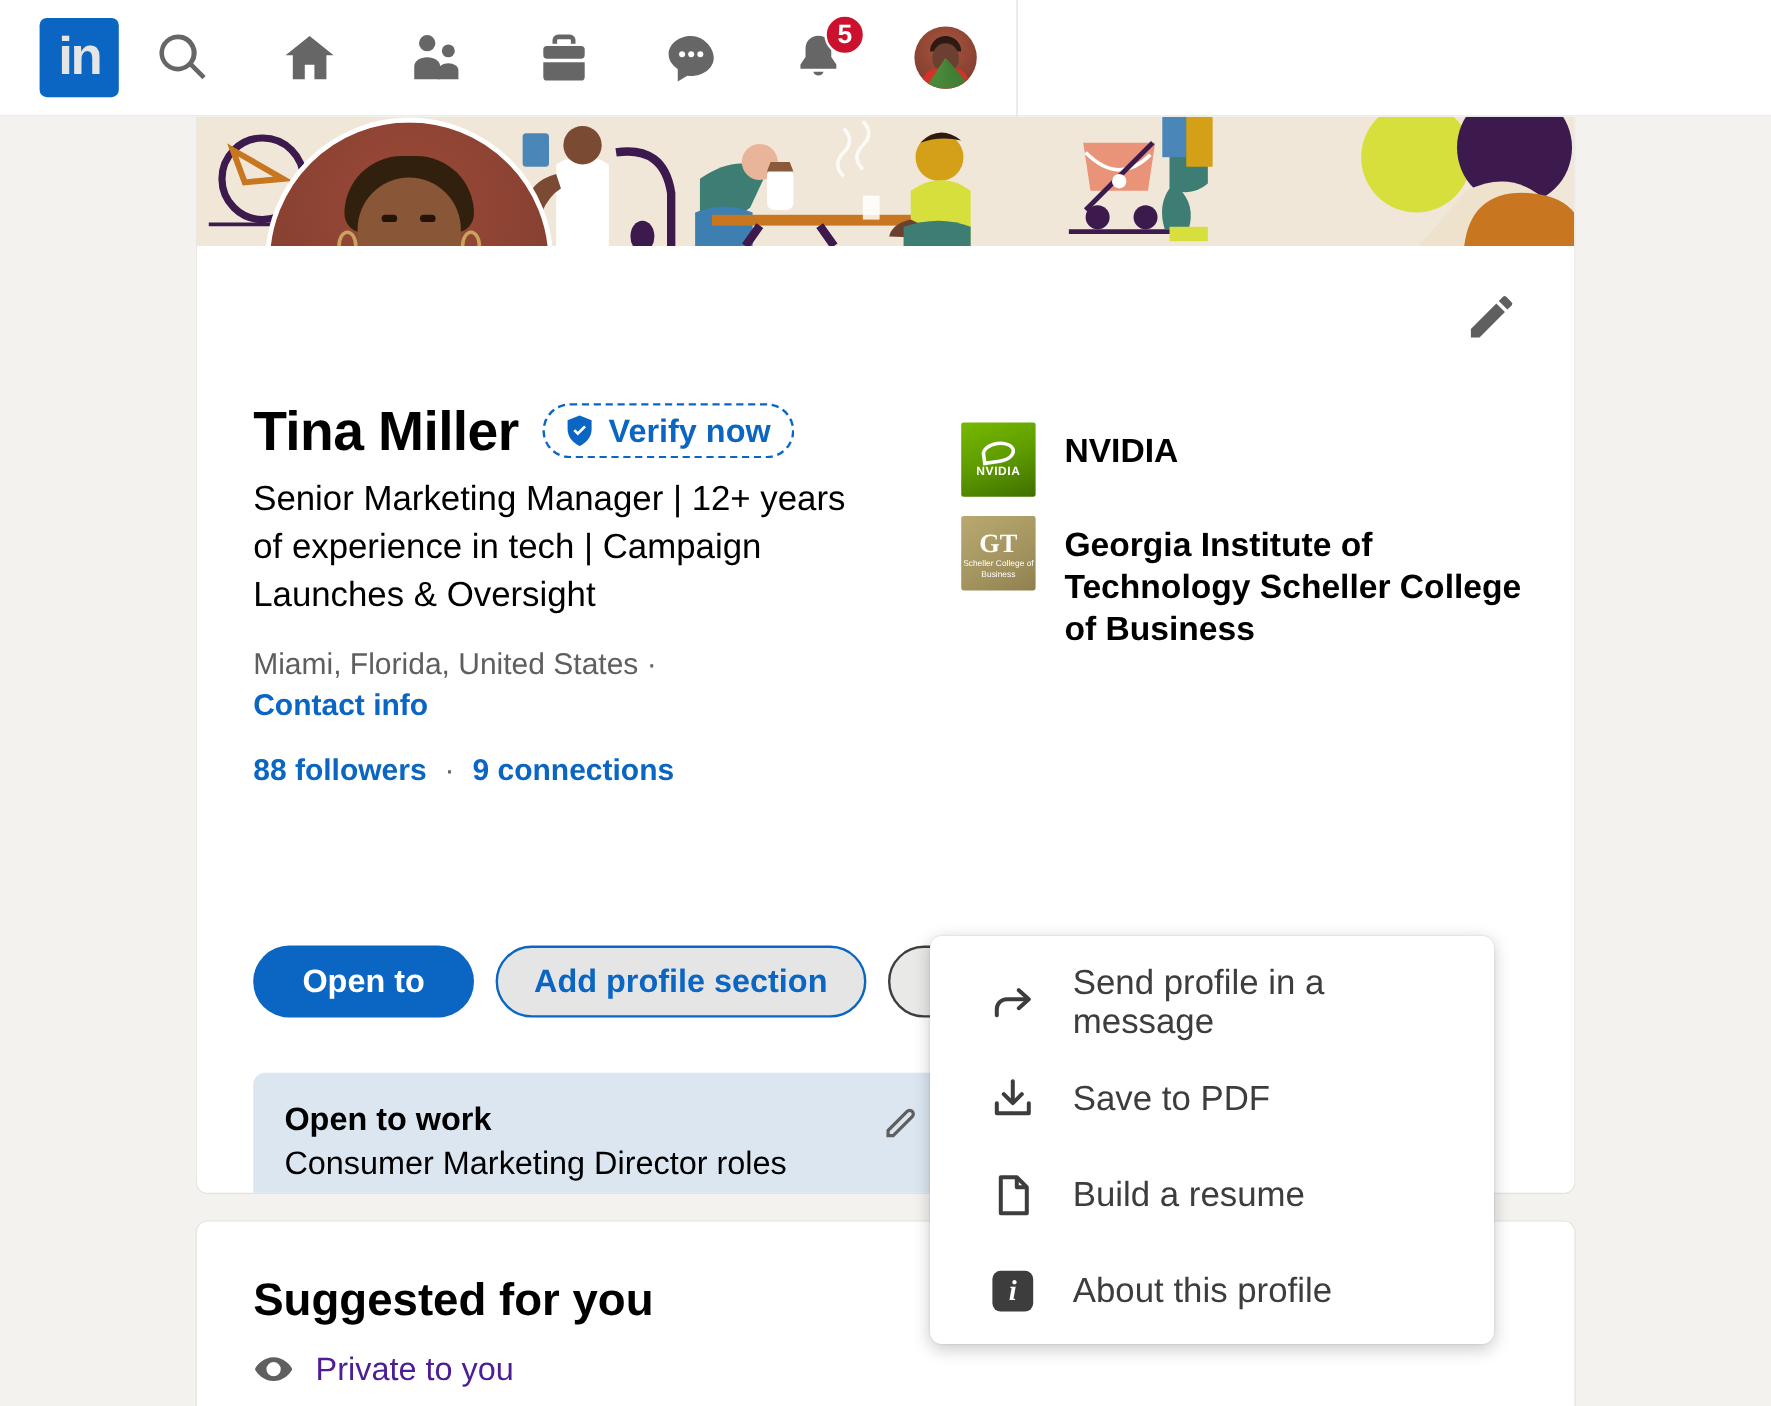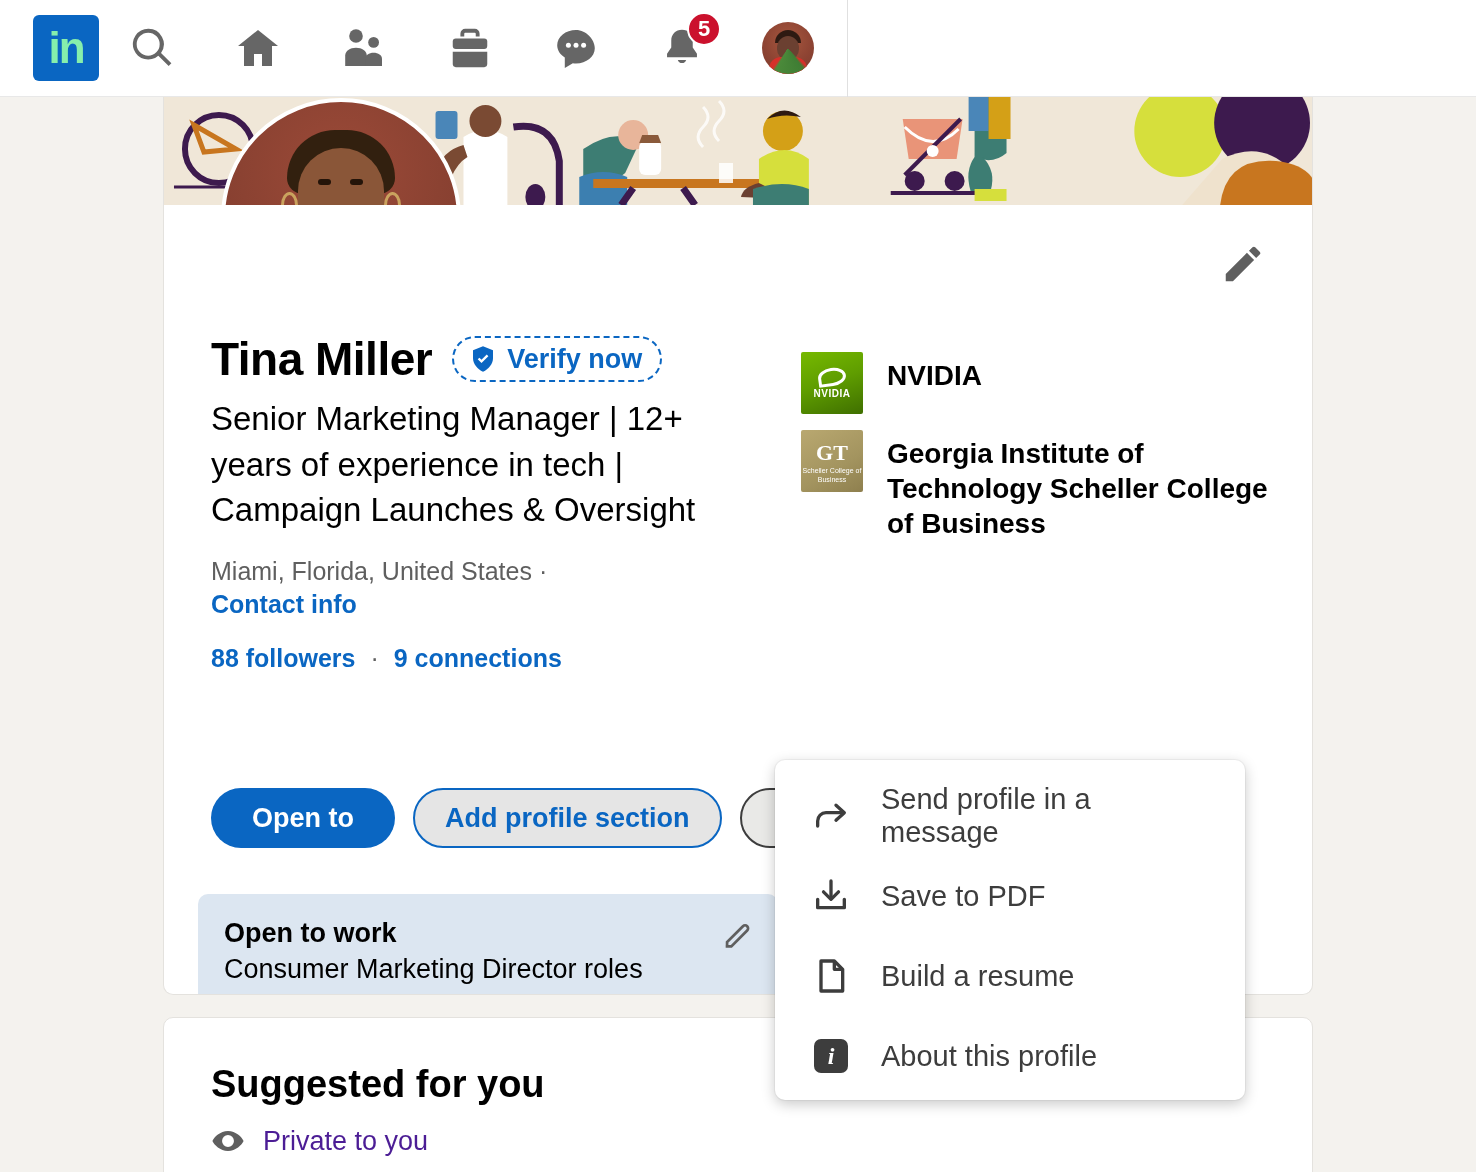--- a/index.html
+++ b/index.html
@@ -17,21 +17,21 @@
     background: #ffffff;
     border-bottom: 1px solid #e8e8e8;
     display: flex; align-items: center;
     z-index: 50;
   }
   .nav-left { display: flex; align-items: center; height: 97px; }
   .nav-logo {
     width: 66px; height: 66px; margin-left: 33px;
     background: #0a66c2; border-radius: 6px;
     display: flex; align-items: center; justify-content: center;
-    color: #86efac; font-weight: bold; font-size: 44px; line-height: 1;
+    color: #e5e5e5; font-weight: bold; font-size: 44px; line-height: 1;
     letter-spacing: -2px; font-family: "Liberation Sans", sans-serif;
   }
   .nav-icons { display: flex; align-items: center; }
   .nav-item {
     width: 106px; height: 97px;
     display: flex; align-items: center; justify-content: center;
     position: relative; cursor: pointer;
   }
   .nav-item svg { fill: #666666; }
   .nav-badge {
@@ -169,21 +169,21 @@
   }
   .verify-pill {
     margin-left: 20px; height: 46px; padding: 0 18px 0 14px;
     border: 2px dashed #0a66c2; border-radius: 24px;
     display: flex; align-items: center; cursor: pointer;
   }
   .verify-pill .vtext {
     margin-left: 9px; color: #0a66c2; font-size: 27px; font-weight: bold;
   }
   .headline {
-    margin-top: 14px; font-size: 33px; color: #000000;
+    margin-top: 14px; font-size: 29px; color: #000000;
     line-height: 1.38; width: 500px;
   }
   .location {
     margin-top: 22px; font-size: 25px; color: #5f5f5f; line-height: 1.35;
   }
   .contact-info {
     color: #0a66c2; font-weight: bold; font-size: 25px; cursor: pointer;
   }
   .stats { margin-top: 22px; font-size: 25px; }
   .stats a, .stats .stat {
@@ -200,21 +200,21 @@
   .btn-primary { background: #0a66c2; color: #ffffff; border: none; min-width: 184px; }
   .btn-secondary {
     background: #e5e5e5; color: #0a66c2; border: 2px solid #0a66c2; margin-left: 18px;
   }
   .btn-more {
     background: #e9e9e7; color: #5f5f5f; border: 2px solid #3d3d3d;
     margin-left: 18px; min-width: 140px;
   }
 
   .otw-card {
-    position: absolute; left: 34px; top: 689px;
+    position: absolute; left: 47px; top: 689px;
     width: 580px; height: 142px;
     background: #dce6f1; border-radius: 10px;
     padding: 24px 26px;
   }
   .otw-card .t { font-size: 27px; font-weight: bold; color: #000; }
   .otw-card .s { font-size: 27px; color: #000; margin-top: 5px; }
   .otw-card .l { font-size: 27px; color: #0a66c2; font-weight: bold; margin-top: 5px; cursor: pointer; }
   .otw-card .pen { position: absolute; right: 24px; top: 24px; cursor: pointer; }
 
   .orgs { position: absolute; left: 637px; top: 147px; width: 470px; }
@@ -249,25 +249,25 @@
   }
 
   
   .suggested-card { top: 920px; height: 180px; }
   .sg-title { position: absolute; left: 47px; top: 45px; font-size: 38px; font-weight: bold; color: #000; }
   .sg-private { position: absolute; left: 47px; top: 106px; display: flex; align-items: center; }
   .sg-private .lbl { margin-left: 18px; font-size: 27px; color: #4c1d95; }
 
   
   .dropdown {
-    position: absolute; left: 775px; top: 663px;
+    position: absolute; left: 775px; top: 683px;
     width: 470px; height: 340px;
     background: #ffffff; border-radius: 10px;
     box-shadow: 0 4px 14px rgba(0,0,0,0.22), 0 0 0 1px rgba(0,0,0,0.04);
-    z-index: 40; padding: 16px 0;
+    z-index: 40; padding: 16px 13px;
   }
   .dd-item {
     height: 80px; display: flex; align-items: center;
     padding: 0 34px; cursor: pointer;
   }
   .dd-ico {
     width: 44px; flex: 0 0 44px; display: flex; align-items: center; justify-content: center;
   }
   .dd-label { margin-left: 28px; font-size: 29px; color: #3d3d3d; }
   .info-sq {

